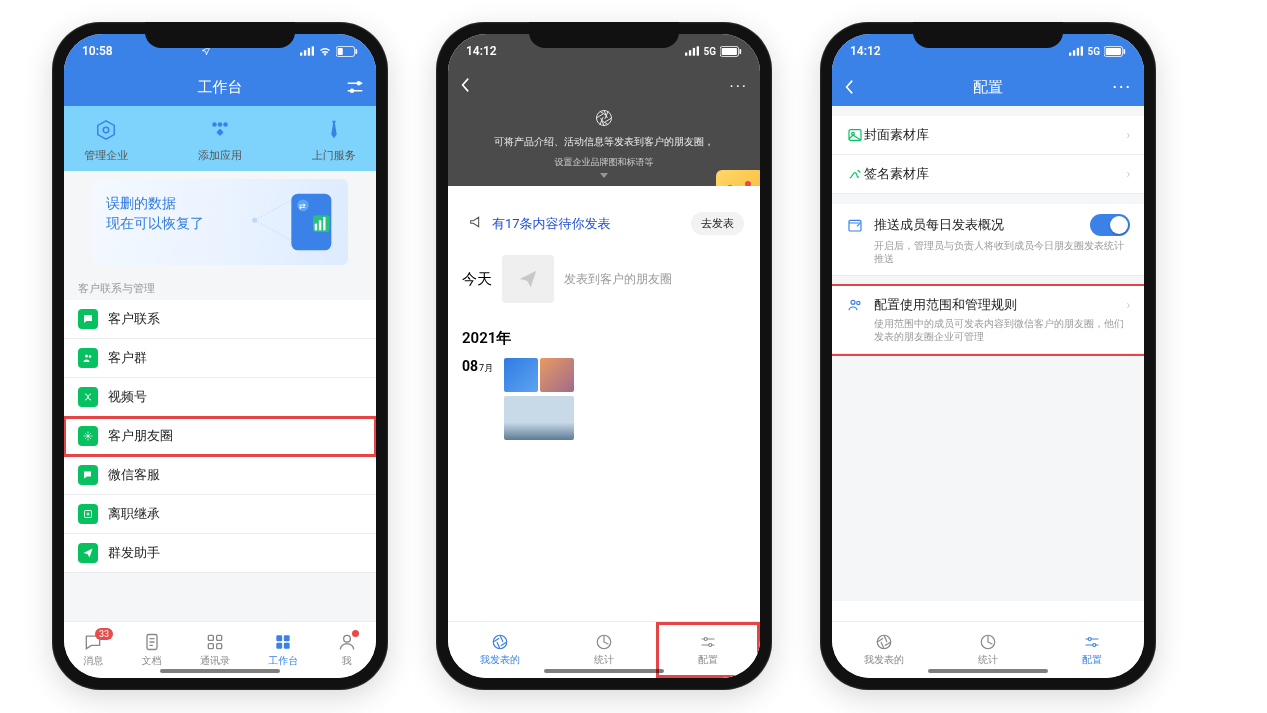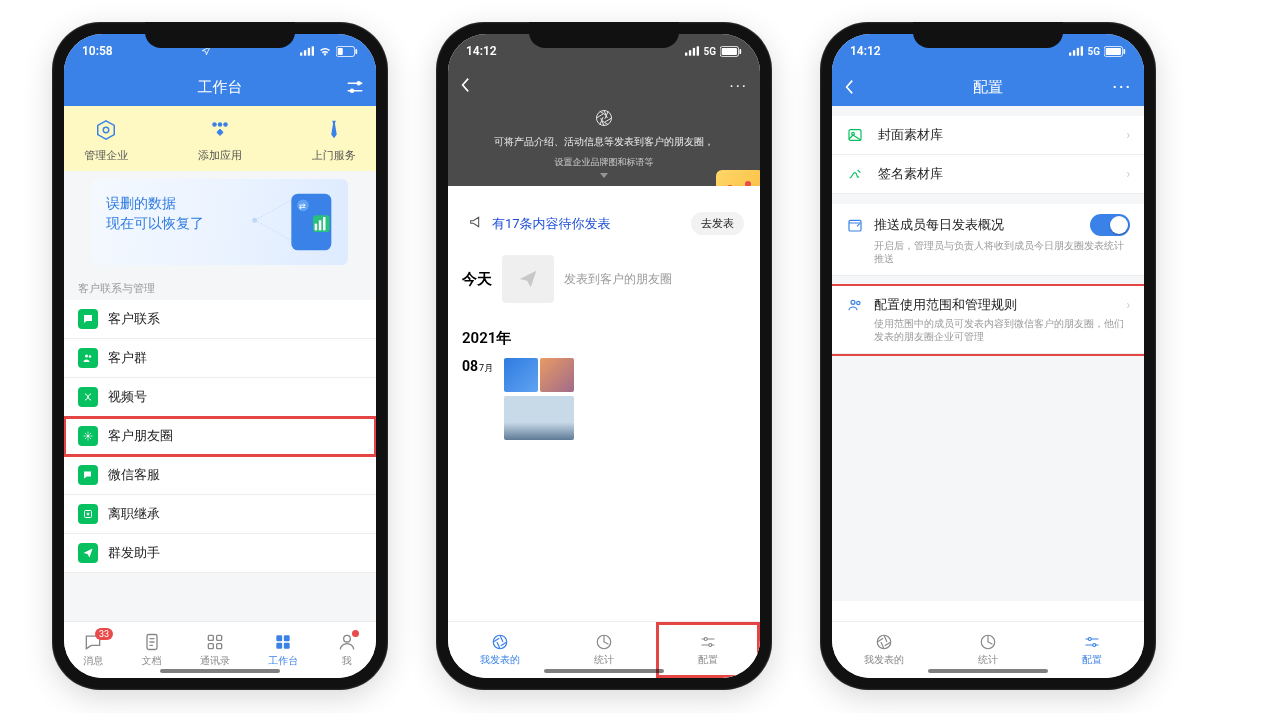--- a/index.html
+++ b/index.html
@@ -78,21 +78,21 @@
     position:relative;
     font-size:15px;font-weight:500;
   }
   .navbar .left{position:absolute;left:12px;display:flex;align-items:center;}
   .navbar .rightbtn{position:absolute;right:12px;display:flex;align-items:center;}
 
   
   .p1-top{background:var(--blue2);}
   .quick-row{
     display:flex;justify-content:space-around;
-    background:#fef9c3;padding:10px 0 8px;gap:29px;
+    background:#7dd3fc;padding:10px 0 8px;gap:29px;
   }
   .quick-item{
     display:flex;flex-direction:column;align-items:center;gap:4px;
     font-size:11px;color:#555;
   }
   .quick-icon{
     width:28px;height:28px;display:flex;align-items:center;justify-content:center;
     color:var(--blue2);
   }
   .promo{
@@ -199,21 +199,21 @@
     background:#fff;border-radius:6px;
   }
   .notice .txt{flex:1;font-size:13px;color:#1d4ed8;}
   .notice .btn{
     background:#F2F2F2;border-radius:14px;padding:4px 10px;font-size:11px;color:#222;
   }
   .today{
     padding:14px 14px 0;
     display:flex;align-items:center;gap:10px;
   }
-  .today .label{font-size:15px;font-weight:700;}
+  .today .label{font-size:15px;font-weight:400;}
   .today .thumb{
     width:52px;height:48px;border-radius:4px;background:#EFEFEF;
     display:flex;align-items:center;justify-content:center;color:#C8C8C8;
   }
   .today .hint{font-size:12px;color:#9a9a9a;}
   .year{
     padding:26px 14px 0;font-size:15px;font-weight:600;
   }
   .entry{
     display:flex;gap:8px;padding:10px 14px 0;
@@ -241,21 +241,21 @@
     font-size:10px;color:#888;
   }
   .p2-tab.active{color:var(--blue2);}
   .hl-box{
     outline:3px solid var(--red);outline-offset:-3px;
   }
 
   
   .p3-content{flex:1;background:var(--bg);}
   .cell{
-    background:#fff;display:flex;align-items:center;gap:14px;
+    background:#fff;display:flex;align-items:center;gap:0;
     padding:10px 14px;font-size:13px;color:#222;
     border-bottom:1px solid var(--divider);
     position:relative;
   }
   .cell .arrow{margin-left:auto;color:#C8C8C8;font-size:12px;}
   .cell .icon{
     width:18px;height:18px;display:flex;align-items:center;justify-content:center;
   }
   .cell-group{margin-top:10px;}
   .cell .sub{

